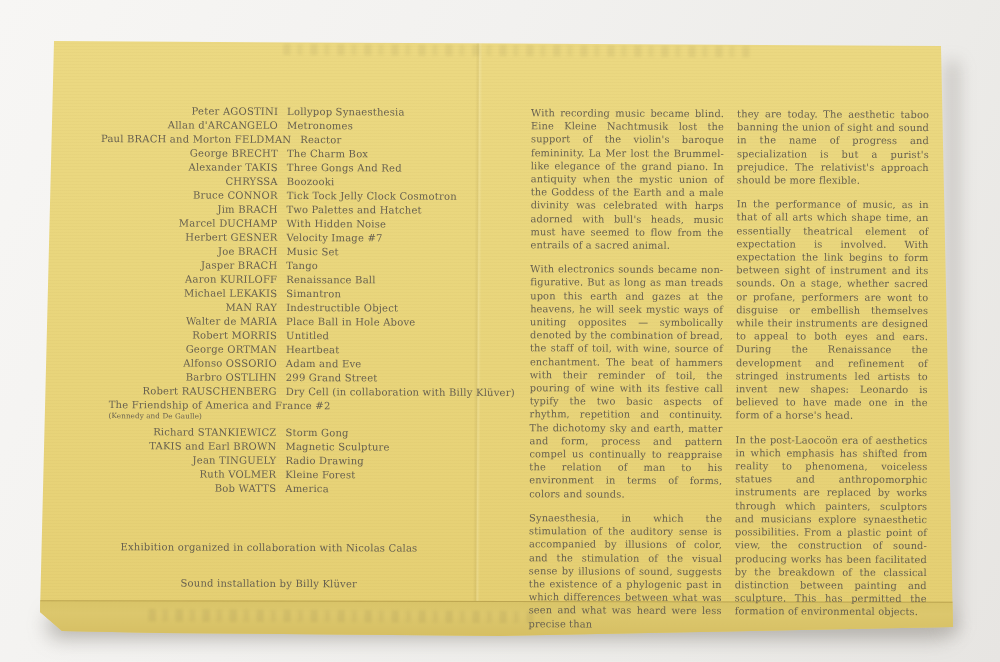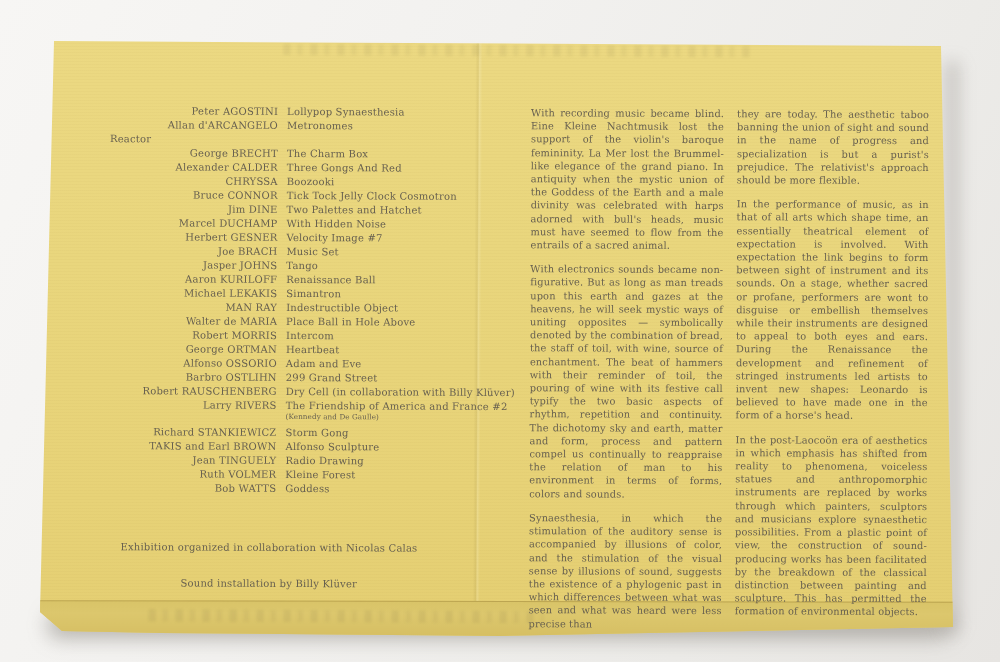--- a/index.html
+++ b/index.html
@@ -88,36 +88,37 @@
 
             <div class="row">
               <div class="artist">Allan d'ARCANGELO</div>
               <div class="work">
                 <div class="work-title">Metronomes</div>
 
               </div>
             </div>
 
             <div class="row">
+              <div class="artist">Paul BRACH and Morton FELDMAN</div>
               <div class="work">
                 <div class="work-title">Reactor</div>
 
               </div>
             </div>
 
             <div class="row">
               <div class="artist">George BRECHT</div>
               <div class="work">
                 <div class="work-title">The Charm Box</div>
 
               </div>
             </div>
 
             <div class="row">
-              <div class="artist">Alexander CALDER</div>
+              <div class="artist">Alexander TAKIS</div>
               <div class="work">
                 <div class="work-title">Three Gongs And Red</div>
 
               </div>
             </div>
 
             <div class="row">
               <div class="artist">CHRYSSA</div>
               <div class="work">
                 <div class="work-title">Boozooki</div>
@@ -127,21 +128,21 @@
 
             <div class="row">
               <div class="artist">Bruce CONNOR</div>
               <div class="work">
                 <div class="work-title">Tick Tock Jelly Clock Cosmotron</div>
 
               </div>
             </div>
 
             <div class="row">
-              <div class="artist">Jim DINE</div>
+              <div class="artist">Jim BRACH</div>
               <div class="work">
                 <div class="work-title">Two Palettes and Hatchet</div>
 
               </div>
             </div>
 
             <div class="row">
               <div class="artist">Marcel DUCHAMP</div>
               <div class="work">
                 <div class="work-title">With Hidden Noise</div>
@@ -159,21 +160,21 @@
 
             <div class="row">
               <div class="artist">Joe BRACH</div>
               <div class="work">
                 <div class="work-title">Music Set</div>
 
               </div>
             </div>
 
             <div class="row">
-              <div class="artist">Jasper JOHNS</div>
+              <div class="artist">Jasper BRACH</div>
               <div class="work">
                 <div class="work-title">Tango</div>
 
               </div>
             </div>
 
             <div class="row">
               <div class="artist">Aaron KURILOFF</div>
               <div class="work">
                 <div class="work-title">Renaissance Ball</div>
@@ -201,21 +202,21 @@
               <div class="artist">Walter de MARIA</div>
               <div class="work">
                 <div class="work-title">Place Ball in Hole Above</div>
 
               </div>
             </div>
 
             <div class="row">
               <div class="artist">Robert MORRIS</div>
               <div class="work">
-                <div class="work-title">Intercom</div>
+                <div class="work-title">Untitled</div>
 
               </div>
             </div>
 
             <div class="row">
               <div class="artist">George ORTMAN</div>
               <div class="work">
                 <div class="work-title">Heartbeat</div>
 
               </div>
@@ -239,41 +240,40 @@
 
             <div class="row">
               <div class="artist">Robert RAUSCHENBERG</div>
               <div class="work">
                 <div class="work-title">Dry Cell (in collaboration with Billy Klüver)</div>
 
               </div>
             </div>
 
             <div class="row">
-              <div class="artist">Larry RIVERS</div>
               <div class="work">
                 <div class="work-title">The Friendship of America and France #2</div>
                 <div class="work-note">(Kennedy and De Gaulle)</div>
               </div>
             </div>
           </div>
         <div class="group2">
 
             <div class="row">
               <div class="artist">Richard STANKIEWICZ</div>
               <div class="work">
                 <div class="work-title">Storm Gong</div>
 
               </div>
             </div>
 
             <div class="row">
               <div class="artist">TAKIS and Earl BROWN</div>
               <div class="work">
-                <div class="work-title">Alfonso Sculpture</div>
+                <div class="work-title">Magnetic Sculpture</div>
 
               </div>
             </div>
 
             <div class="row">
               <div class="artist">Jean TINGUELY</div>
               <div class="work">
                 <div class="work-title">Radio Drawing</div>
 
               </div>
@@ -283,21 +283,21 @@
               <div class="artist">Ruth VOLMER</div>
               <div class="work">
                 <div class="work-title">Kleine Forest</div>
 
               </div>
             </div>
 
             <div class="row">
               <div class="artist">Bob WATTS</div>
               <div class="work">
-                <div class="work-title">Goddess</div>
+                <div class="work-title">America</div>
 
               </div>
             </div>
           </div>
       </div>
 
       <div class="footer-line footer-1">Exhibition organized in collaboration with Nicolas Calas</div>
       <div class="footer-line footer-2">Sound installation by Billy Klüver</div>
 
       <div class="essay-col col-1">

